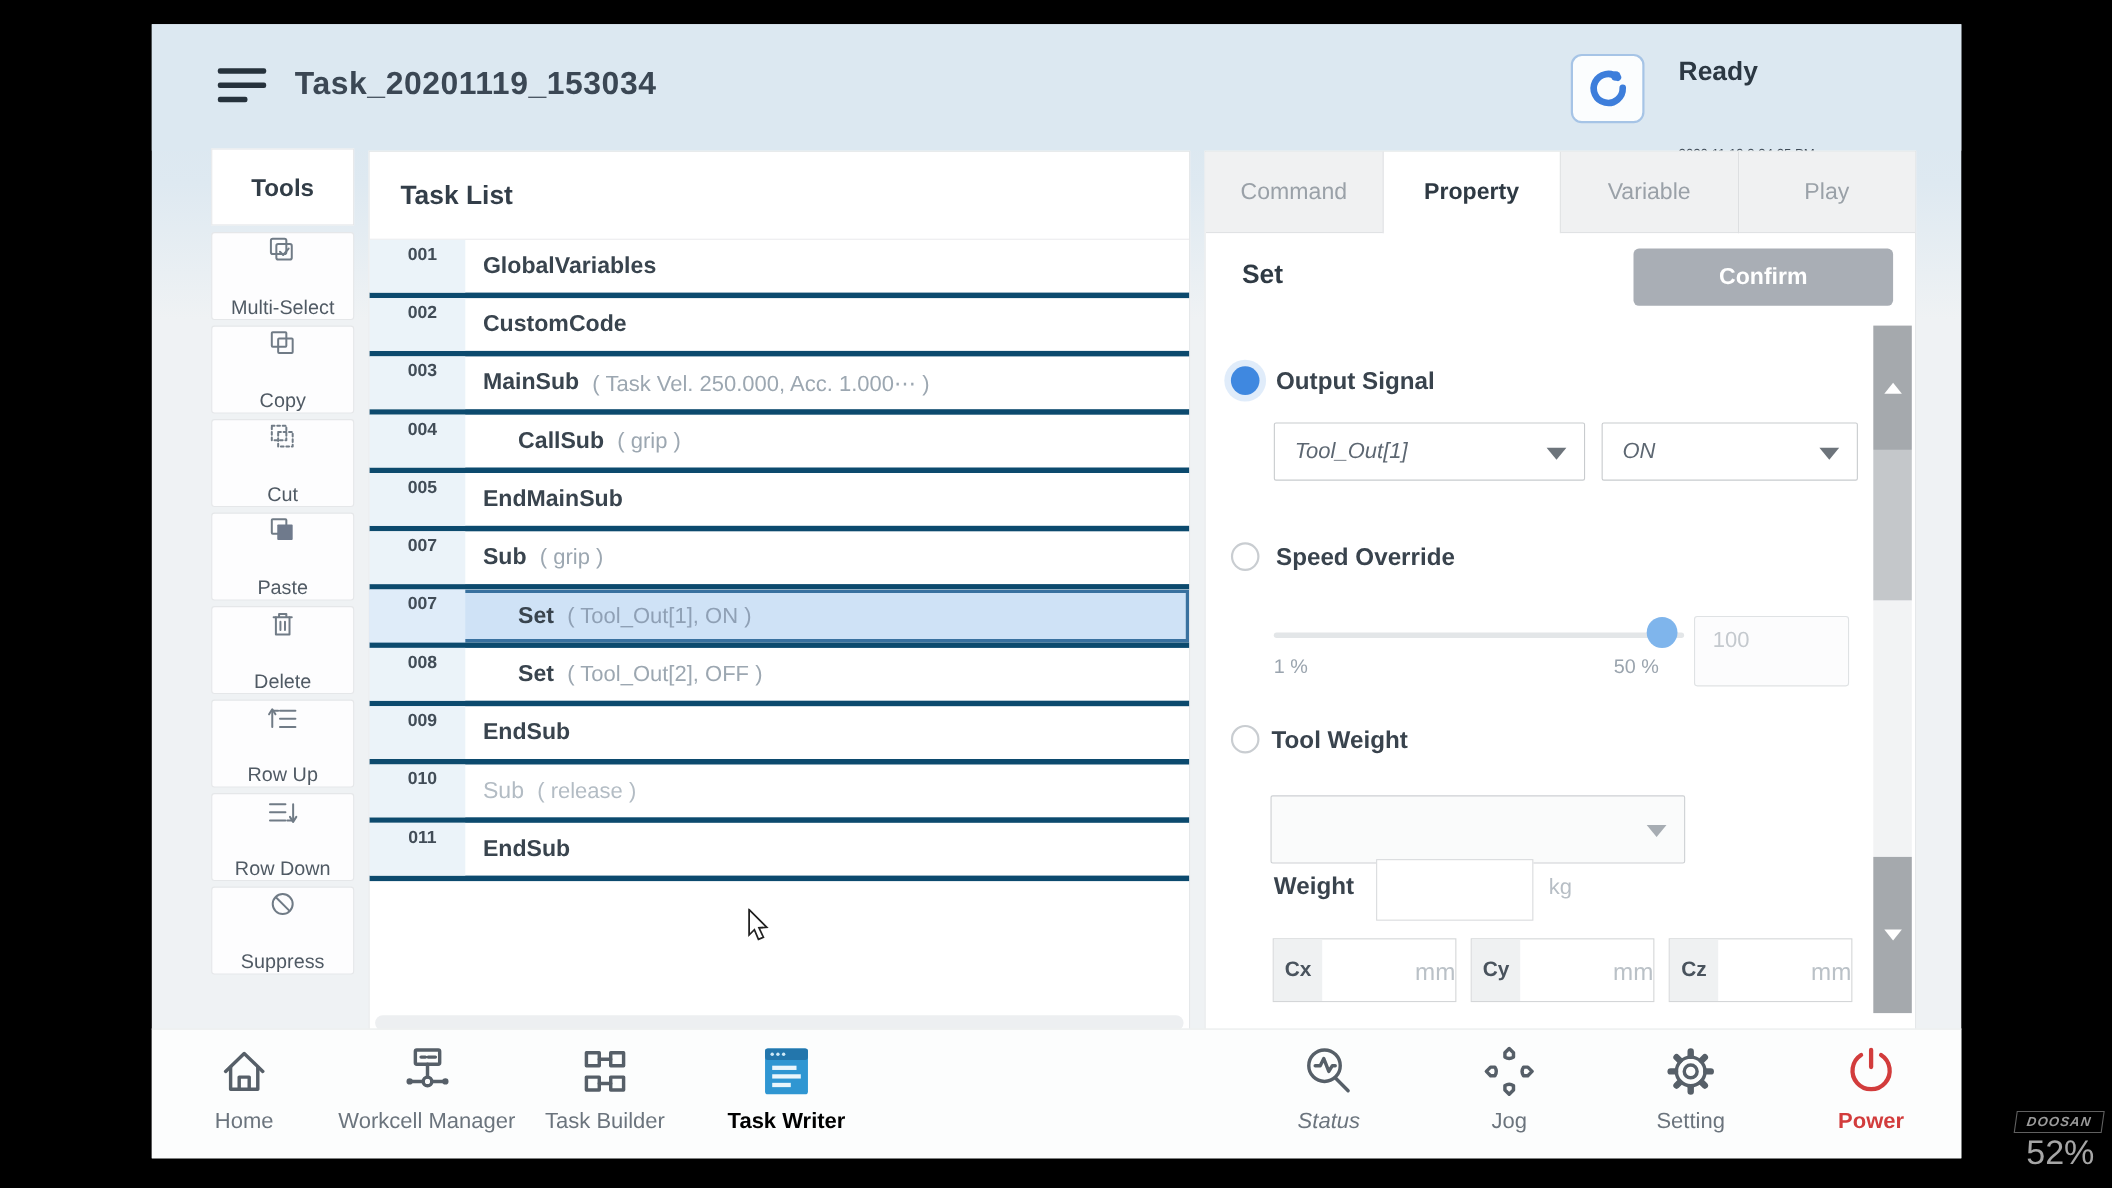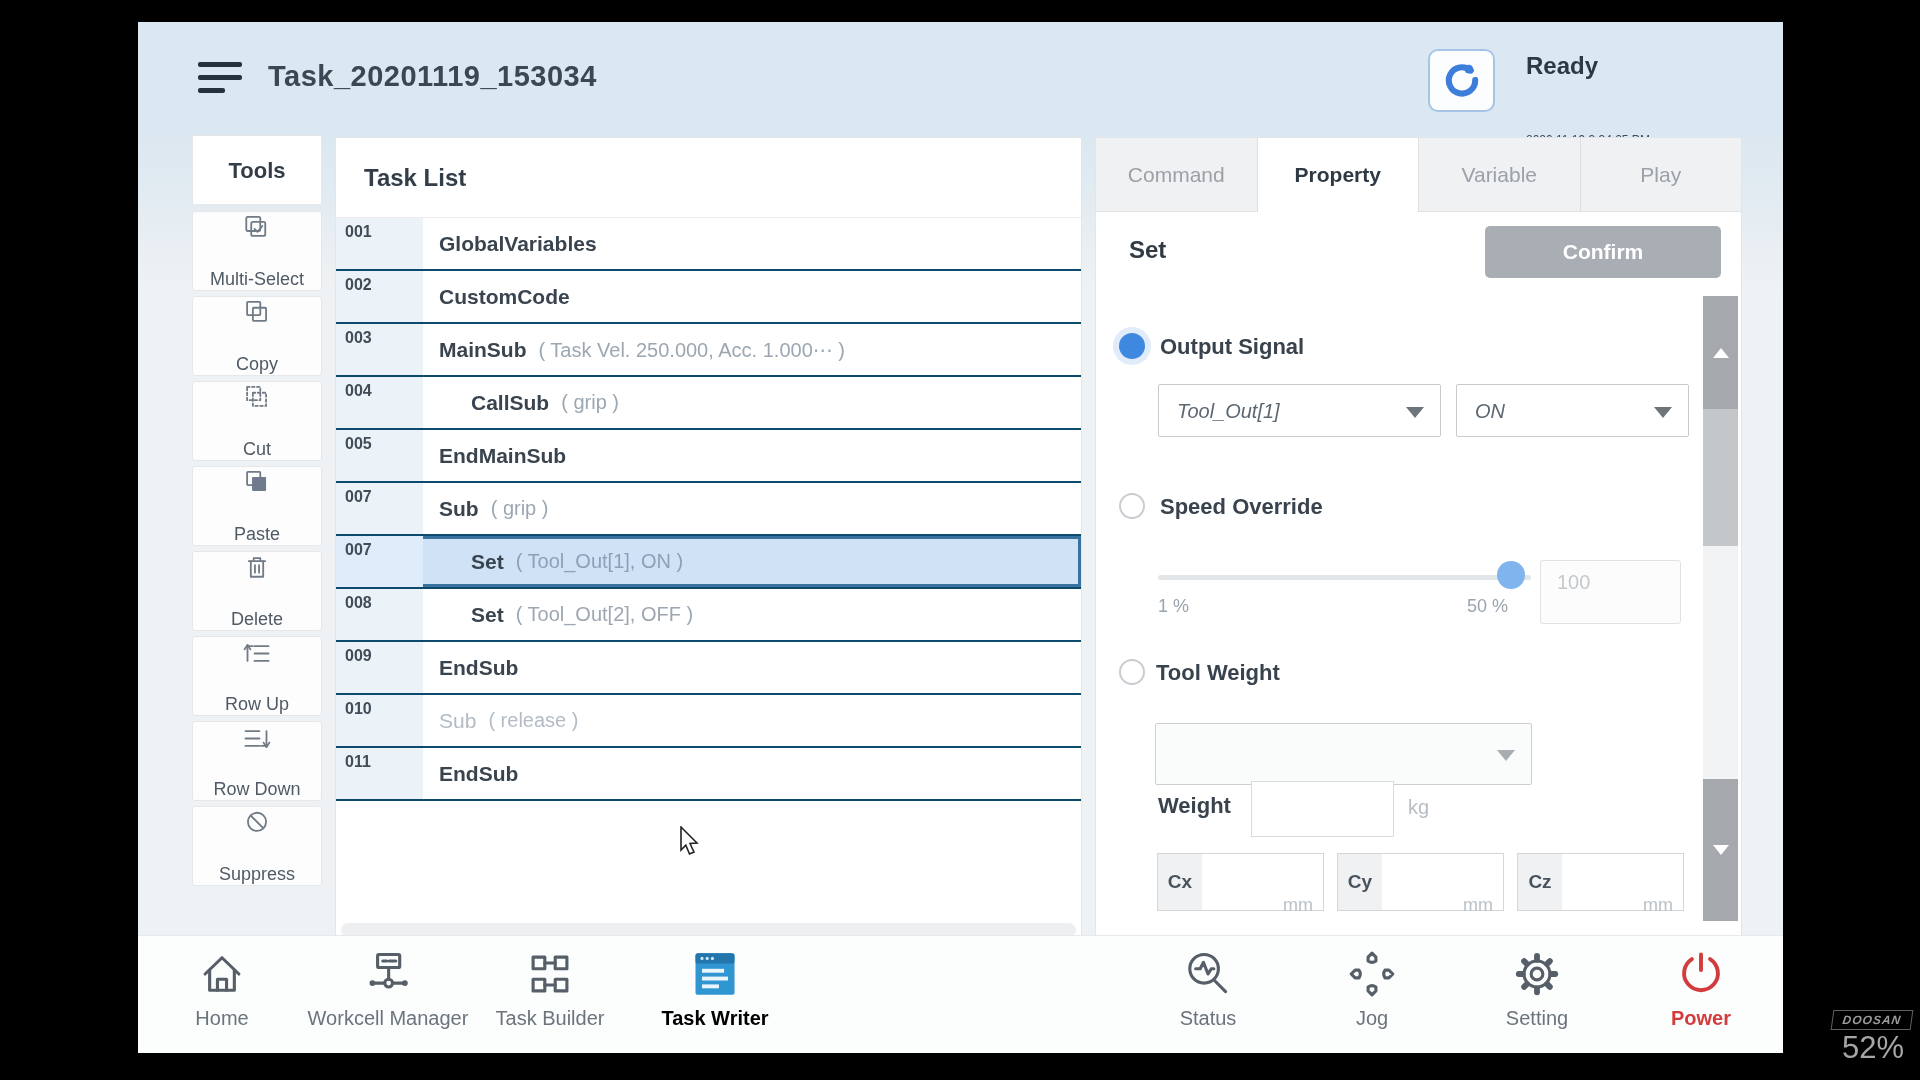--- a/index.html
+++ b/index.html
@@ -25,21 +25,21 @@
                   font-size:22px; font-weight:700; color:#323d47; text-align:center; line-height:70px; }
   .tool-btn { height:80px; background:#fdfdfe; border:1px solid #e5e7e9; border-radius:3px; margin-bottom:5px;
               display:flex; flex-direction:column; align-items:center; justify-content:center; cursor:pointer;gap:22px; }
   .tool-btn svg { width:36px; height:36px; }
   .tool-btn .tlabel { font-size:18px; color:#505a64; margin-top:2px; white-space:nowrap; }
   .ticon { stroke:#707b86; fill:none; stroke-width:2.2; stroke-linejoin:round; stroke-linecap:round; }
 
   
   .task-panel { position:absolute; left:197px; top:115px; width:747px; height:807px; background:#fff; border:1px solid #e3e6e8; }
   .task-title { height:80px; padding:26px 0 0 28px; font-size:24px; font-weight:700; color:#333e49; border-bottom:1px solid #ececee; }
-  .trow { position:relative; display:flex; height:53px; border-bottom:2px solid #0c4a6e; cursor:pointer; }
+  .trow { position:relative; display:flex; height:53px; border-bottom:5px solid #0c4a6e; cursor:pointer;text-align:center; }
   .tnum { width:87px; background:#ebf3f9; font-size:16px; font-weight:700; color:#414c57; padding:5px 0 0 9px; }
   .tcontent { flex:1; display:flex; align-items:center; padding-left:16px; }
   .tcontent.ind1 { padding-left:48px; }
   .tname { font-size:21px; font-weight:700; color:#39444e; }
   .targs { font-size:20px; color:#9ca7b1; margin-left:12px; white-space:nowrap; }
   .trow.selected { background:#cfe2f6; box-shadow:inset 0 0 0 3px #39719f; }
   .trow.selected .tnum { background:#dfecf9; }
   .trow.selected .targs { color:#8fa0b5; }
   .trow.disabled .tname, .trow.disabled .targs { color:#b3bcc4; font-weight:400; }
   .task-hbar { position:absolute; left:5px; right:5px; bottom:6px; height:14px; background:#edeff1; border-radius:7px; }
@@ -68,21 +68,21 @@
   .slider-min { position:absolute; left:62px; top:458px; font-size:18px; color:#9aa4ae; }
   .slider-max { position:absolute; left:371px; top:458px; font-size:18px; color:#9aa4ae; }
   .value-box { position:absolute; left:444px; top:422px; width:141px; height:64px; background:#fcfcfd;
                border:1.5px solid #dfe2e4; border-radius:3px; font-size:20px; color:#c4c9ce; padding:10px 0 0 16px; }
   .weight-label { position:absolute; left:62px; top:655px; font-size:22px; font-weight:700; color:#39434d; }
   .weight-input { position:absolute; left:155px; top:643px; width:143px; height:56px; background:#fff; border:1.5px solid #d9dbdd; }
   .weight-unit { position:absolute; left:312px; top:658px; font-size:20px; color:#b7bec5; }
   .cfield { position:absolute; top:715px; width:167px; height:58px; border:1.5px solid #d4d6d8; background:#fff; display:flex; }
   .cfield .clabel { width:44px; background:#eff1f2; font-size:19px; font-weight:700; color:#49535d;
                     display:flex; align-items:center; justify-content:center; }
-  .cfield .cunit { position:absolute; right:10px; top:17px; font-size:18px; color:#bac1c7;margin-top:24px; }
+  .cfield .cunit { position:absolute; right:0; top:17px; font-size:22px; color:#bac1c7; }
   
   .vscroll { position:absolute; left:607px; top:158px; width:35px; height:625px; }
   .vs-btn-up { height:113px; background:#a5a9ad; position:relative; cursor:pointer; }
   .vs-thumb  { height:137px; background:#c4c7ca; cursor:pointer; }
   .vs-track  { height:233px; background:#f2f3f4; }
   .vs-btn-dn { height:142px; background:#a5a9ad; position:relative; cursor:pointer; }
   .tri-up { position:absolute; left:50%; top:50%; transform:translate(-50%,-50%);
             border-left:8px solid transparent; border-right:8px solid transparent; border-bottom:10px solid #fff; }
   .tri-dn { position:absolute; left:50%; top:50%; transform:translate(-50%,-50%);
             border-left:8px solid transparent; border-right:8px solid transparent; border-top:10px solid #fff; }
@@ -389,21 +389,21 @@
         <rect x="5" y="4" width="30" height="8" rx="2" fill="#2376ac"></rect>
         <circle cx="10" cy="8" r="1.2" fill="#cfe9f7"></circle>
             <circle cx="14" cy="8" r="1.2" fill="#cfe9f7"></circle>
             <circle cx="18" cy="8" r="1.2" fill="#cfe9f7"></circle>
         <rect x="10" y="16" width="17" height="3" fill="#eaf6fc"></rect>
         <rect x="10" y="22" width="20" height="3" fill="#eaf6fc"></rect>
         <rect x="10" y="28" width="13" height="3" fill="#eaf6fc"></rect>
       </svg>
       <span class="nlabel">Task Writer</span>
     </div>
-    <div class="navitem" style="left:1070px;">
+    <div class="navitem" style="left:1070px;font-style:italic;">
       <svg viewBox="0 0 40 40">
         <circle class="nicon" cx="17" cy="16" r="11"></circle>
         <path class="nicon" d="M25 25 L33.5 33.5"></path>
         <path class="nicon" d="M10.5 16 h3.5 l2.5 -5 l3.5 9 l2.5 -4 h2"></path>
       </svg>
       <span class="nlabel">Status</span>
     </div>
     <div class="navitem" style="left:1234px;">
       <svg viewBox="0 0 40 40">
         <path class="nicon" d="M17 10 V7 L20 4 L23 7 V10 Q20 12 17 10 Z"></path>

